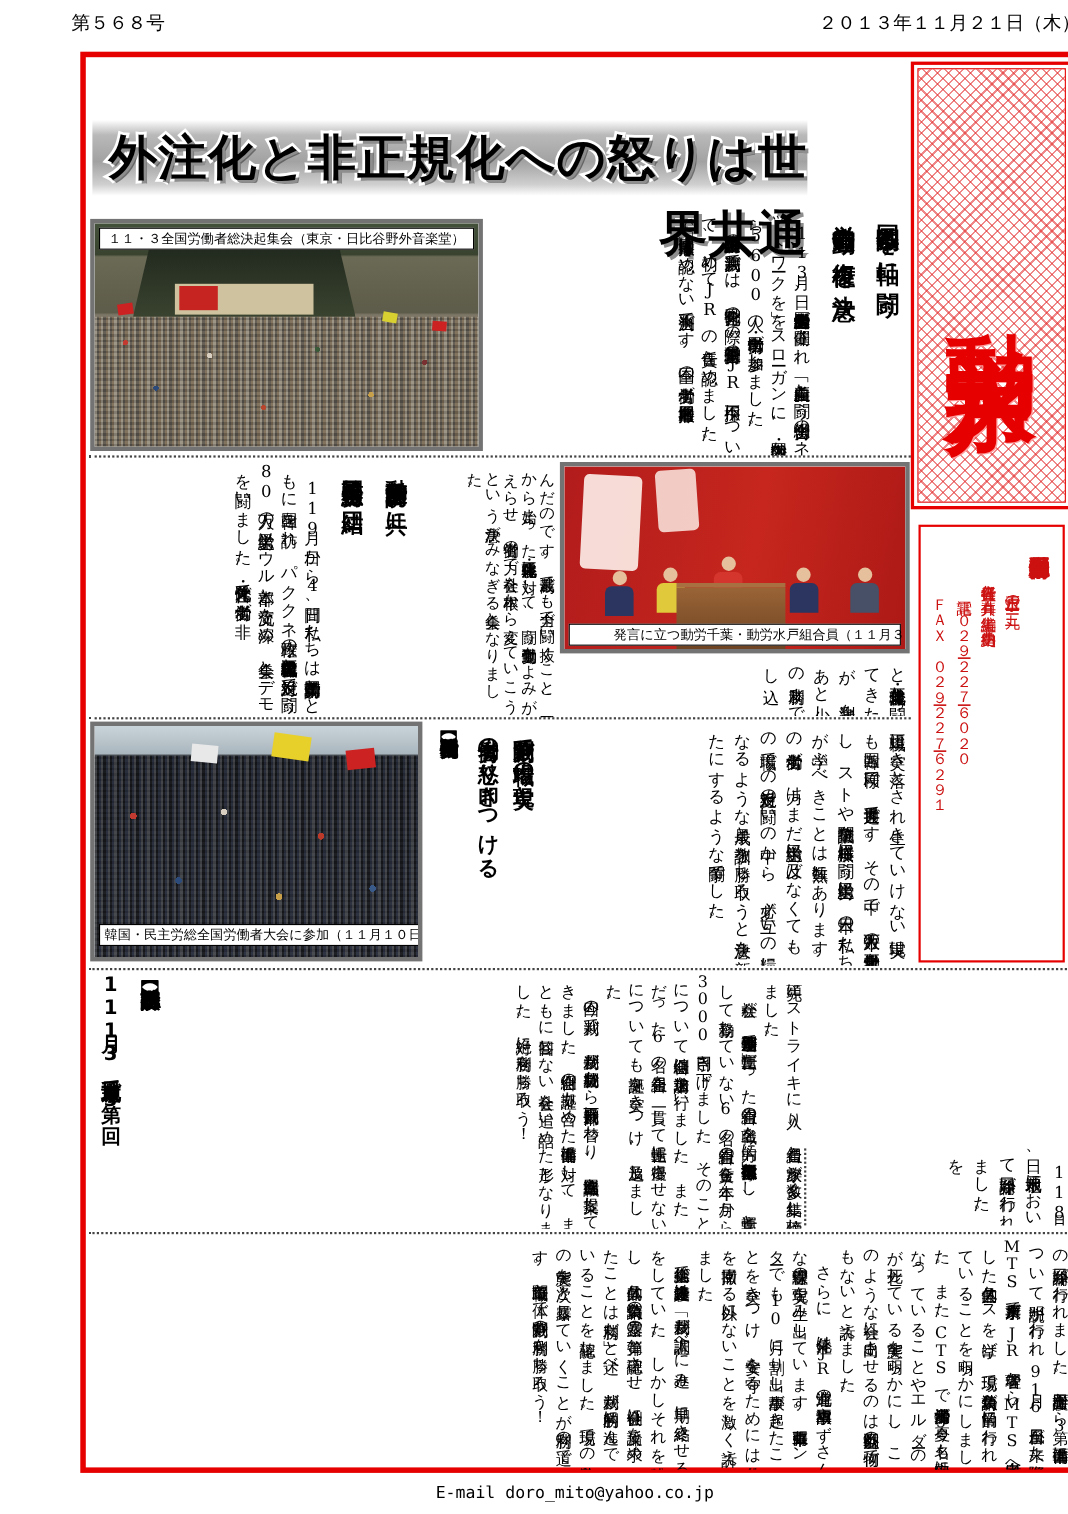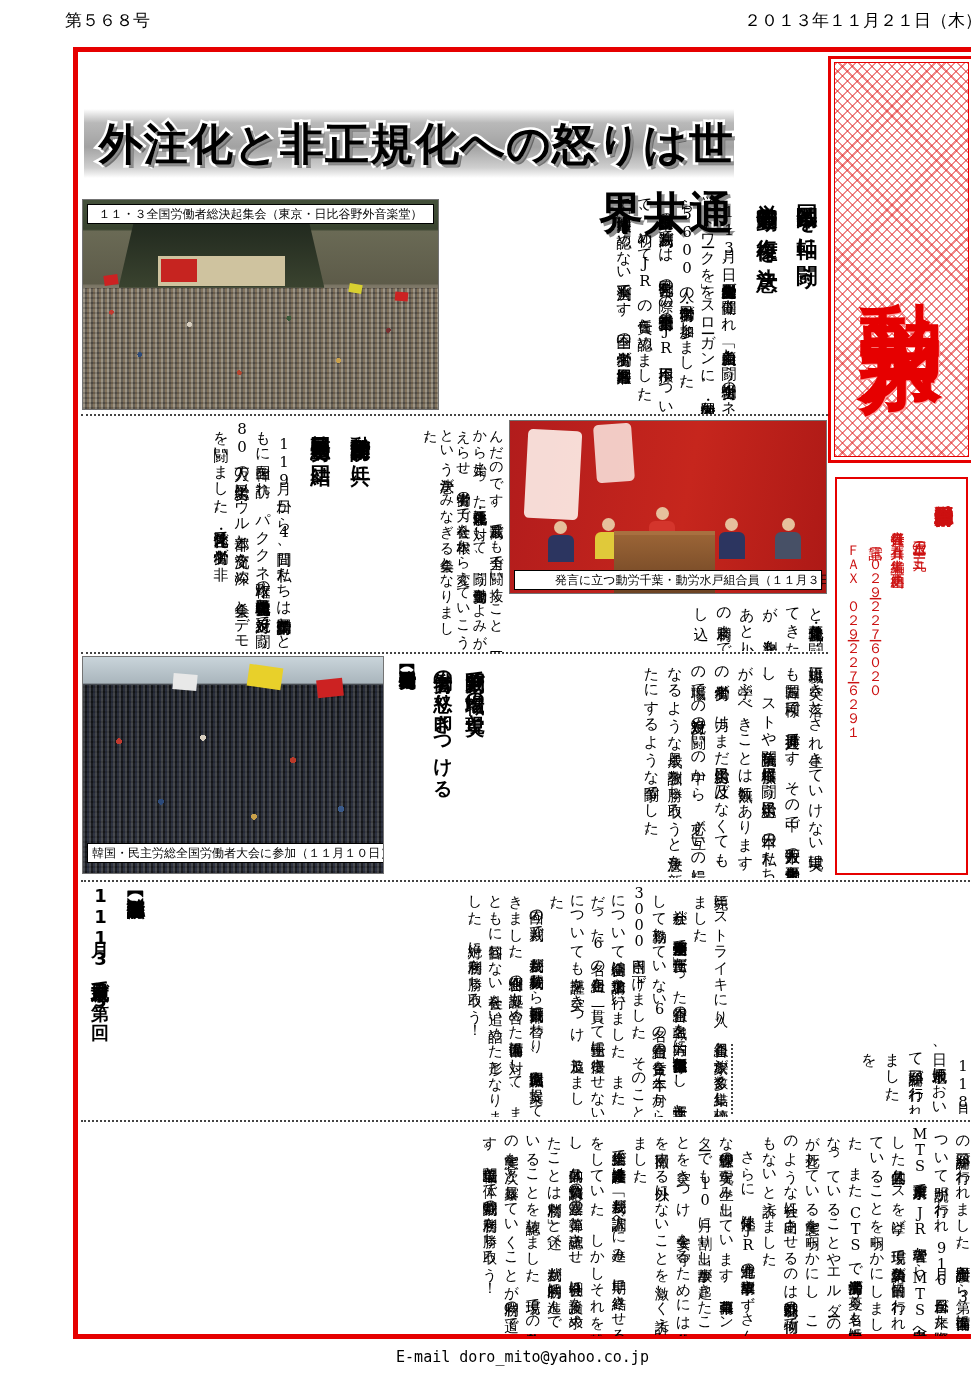--- a/index.html
+++ b/index.html
@@ -38,21 +38,21 @@
   .pub-line{line-height:22px;font-size:14px;white-space:pre-line;}
   .pub-org{line-height:27px;font-size:19px;font-weight:bold;}
   
   .vtext{writing-mode:vertical-rl;text-orientation:upright;white-space:pre-line;
     font-size:15px;line-height:21px;color:#000;overflow:hidden;}
   .vhead{font-weight:bold;font-family:"DejaVu Sans","Liberation Sans",sans-serif;}
   
   .hdot{height:0;border-top:2px dotted #444;}
   .vdot{width:0;border-left:2px dotted #444;}
   
-  .photo{border:1px solid #737373;overflow:hidden;}
+  .photo{border:4px solid #737373;overflow:hidden;}
   .caption{position:absolute;background:#fff;border:1px solid #000;color:#000;
     font-family:"DejaVu Sans","Liberation Sans",sans-serif;font-size:12px;line-height:16px;
     padding:1px 4px;white-space:nowrap;text-align:center;z-index:5;}
   .fill{position:absolute;left:0;top:0;width:100%;height:100%;}
   .fig{position:absolute;width:26px;}
   .fig .head{width:13px;height:13px;border-radius:50%;background:#e6c09c;margin:0 auto;}
   .fig .torso{height:27px;border-radius:6px 6px 0 0;margin-top:1px;}
   .flag{position:absolute;}
   
   .email{left:0;width:100%;top:1348px;text-align:center;color:#000000;

